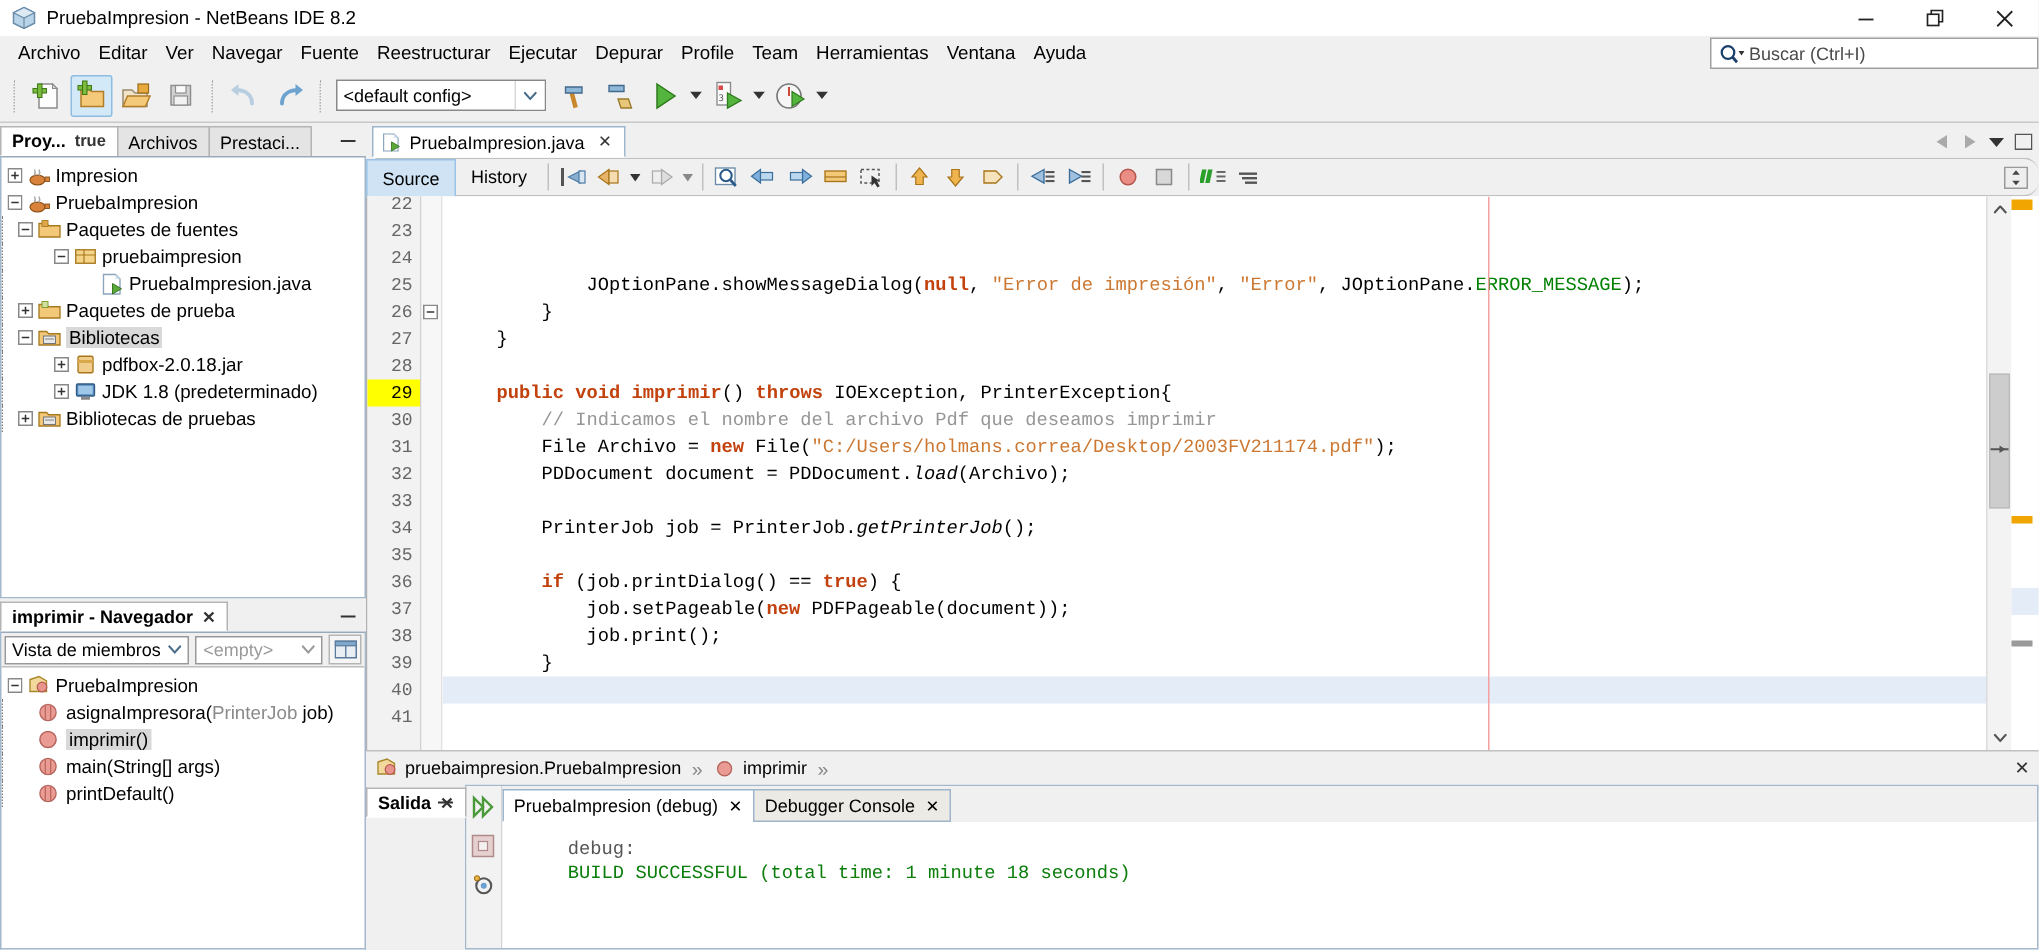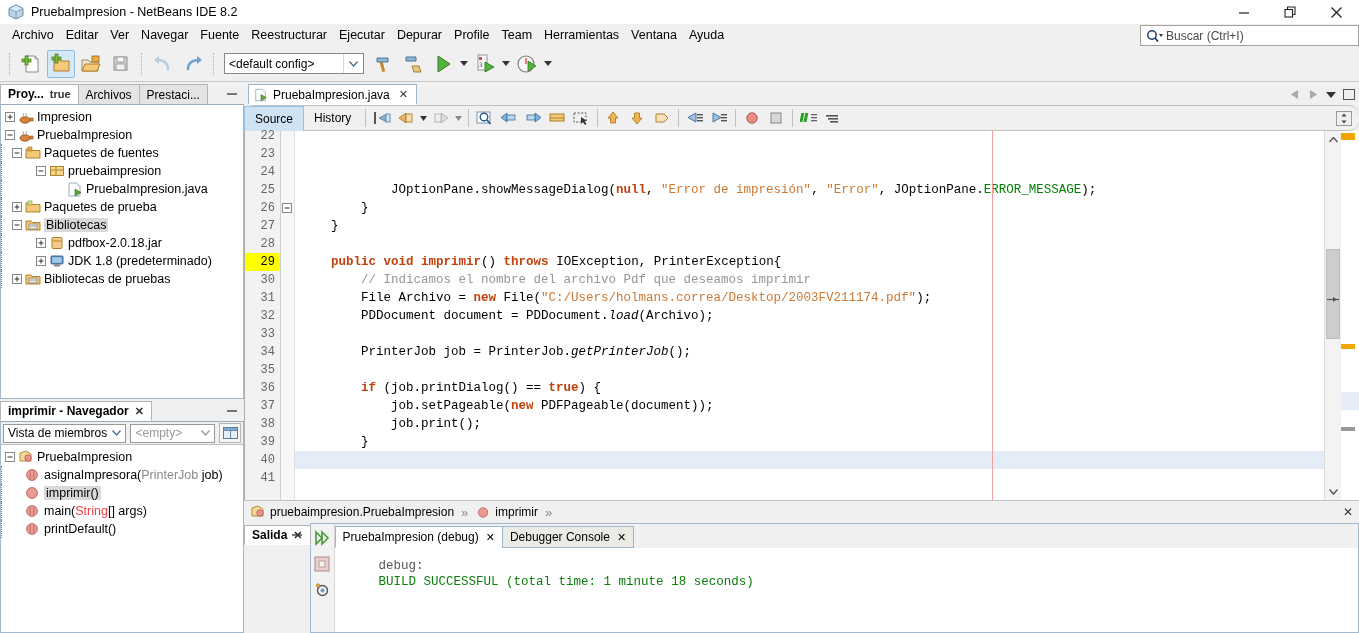--- a/index.html
+++ b/index.html
@@ -568,21 +568,21 @@
             <div class="node ind1 dotline">
               <span class="tgl"></span>
               <span class="nicon">
                 <svg width="15" height="14" viewBox="0 0 15 14">
                     <circle cx="7" cy="7" r="5.4" fill="#ea9b93" stroke="#b5655c" stroke-width="0.9"></circle>
                     <line x1="5.2" y1="2.2" x2="5.2" y2="11.8" stroke="#b5655c" stroke-width="0.8"></line>
                     <line x1="8.8" y1="2.2" x2="8.8" y2="11.8" stroke="#b5655c" stroke-width="0.8"></line>
                   </svg>
               </span>
               <span class="lbl">
-                <span>main(</span><span style="color:#ef4444;">String</span><span>[] args)</span>
+                <span>main(</span><span style="color:#000000;">String</span><span>[] args)</span>
               </span>
             </div>
             <div class="node ind1 dotline">
               <span class="tgl"></span>
               <span class="nicon">
                 <svg width="15" height="14" viewBox="0 0 15 14">
                     <circle cx="7" cy="7" r="5.4" fill="#ea9b93" stroke="#b5655c" stroke-width="0.9"></circle>
                     <line x1="5.2" y1="2.2" x2="5.2" y2="11.8" stroke="#b5655c" stroke-width="0.8"></line>
                     <line x1="8.8" y1="2.2" x2="8.8" y2="11.8" stroke="#b5655c" stroke-width="0.8"></line>
                   </svg>

